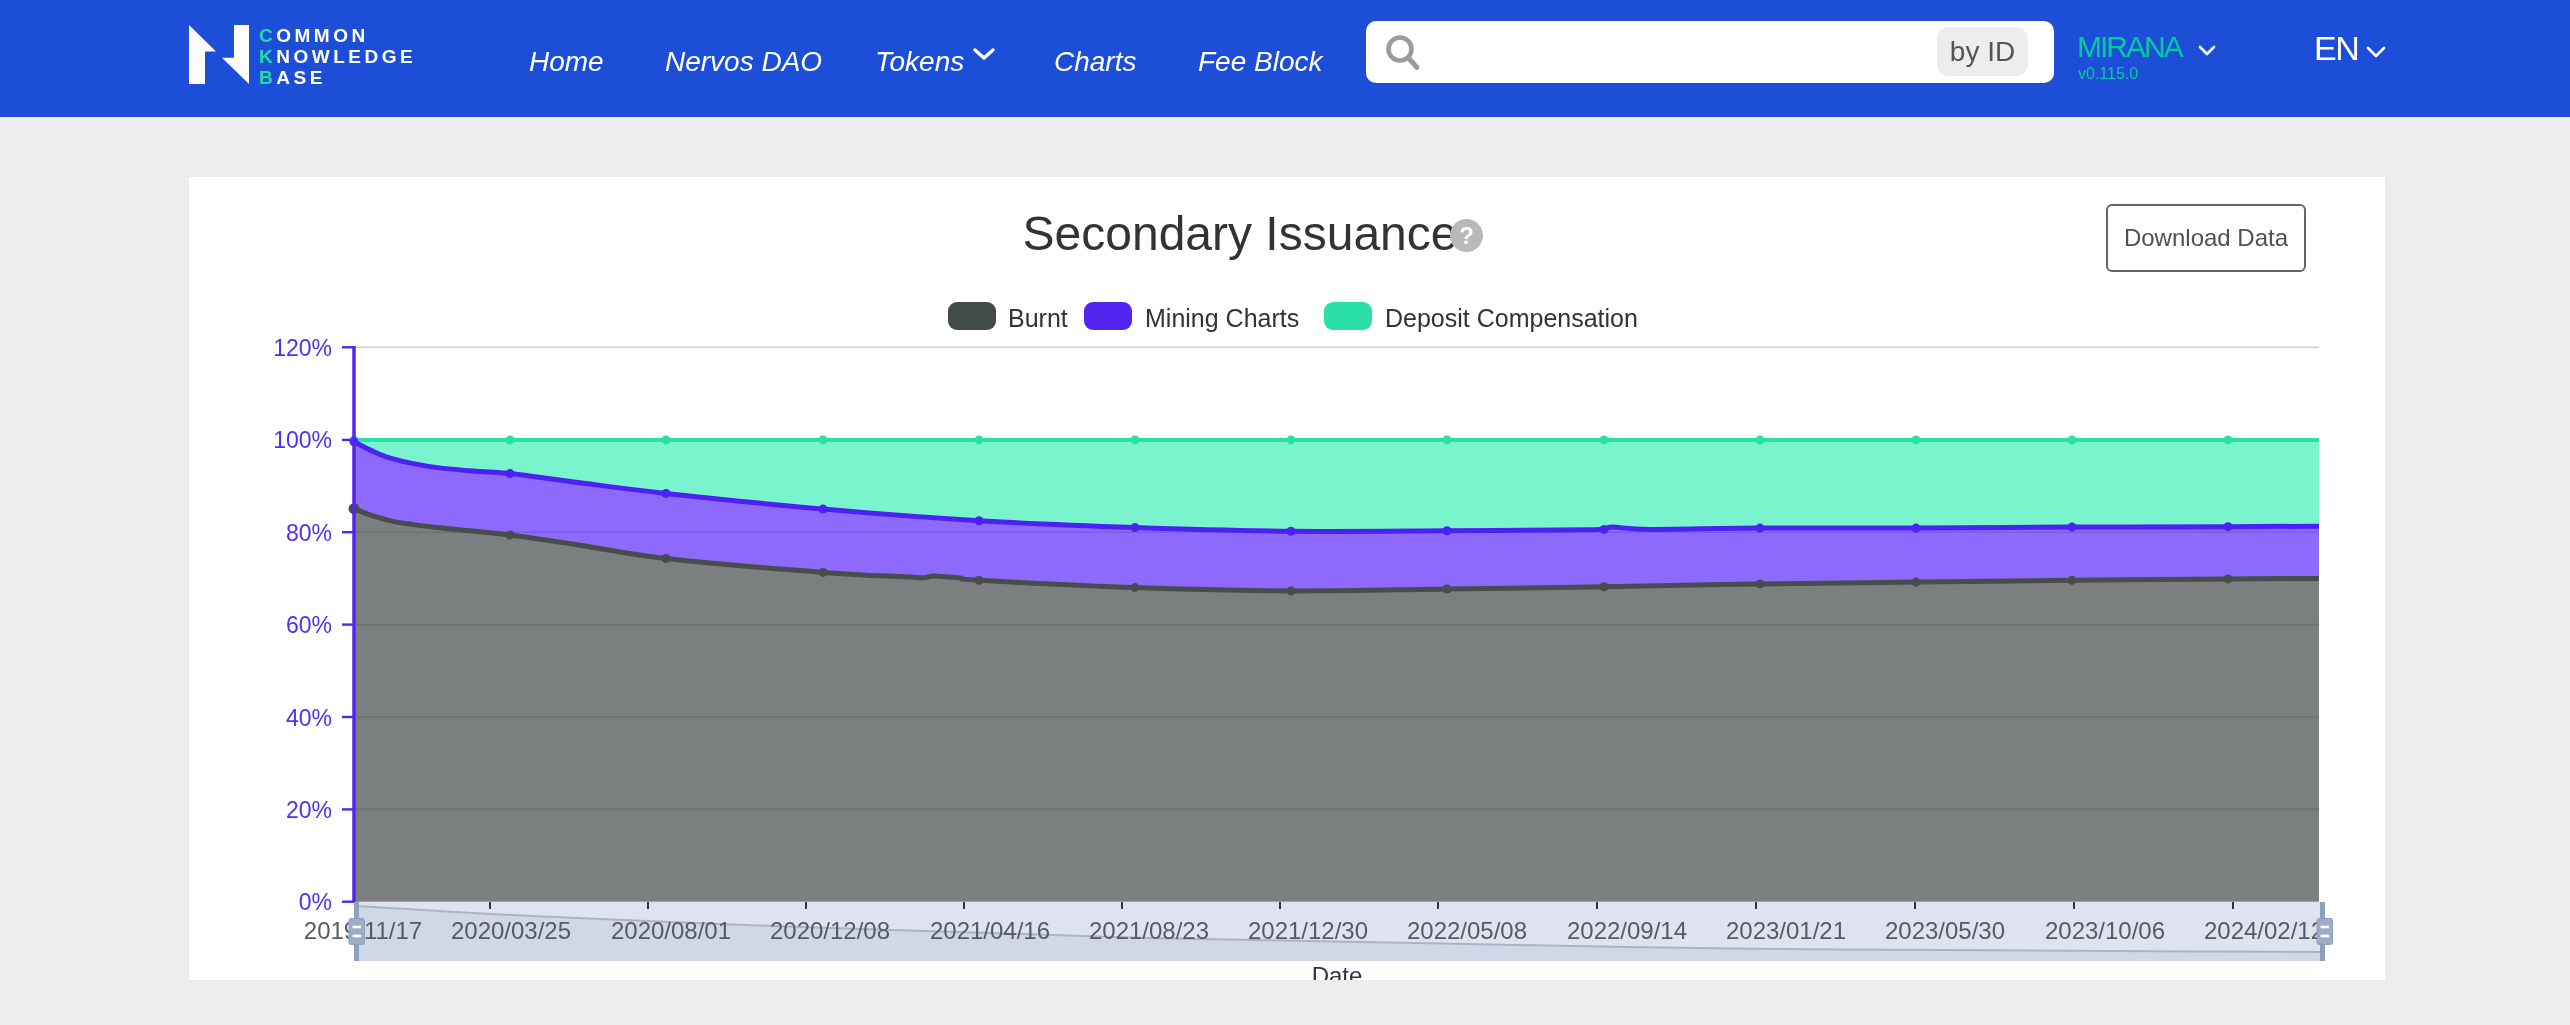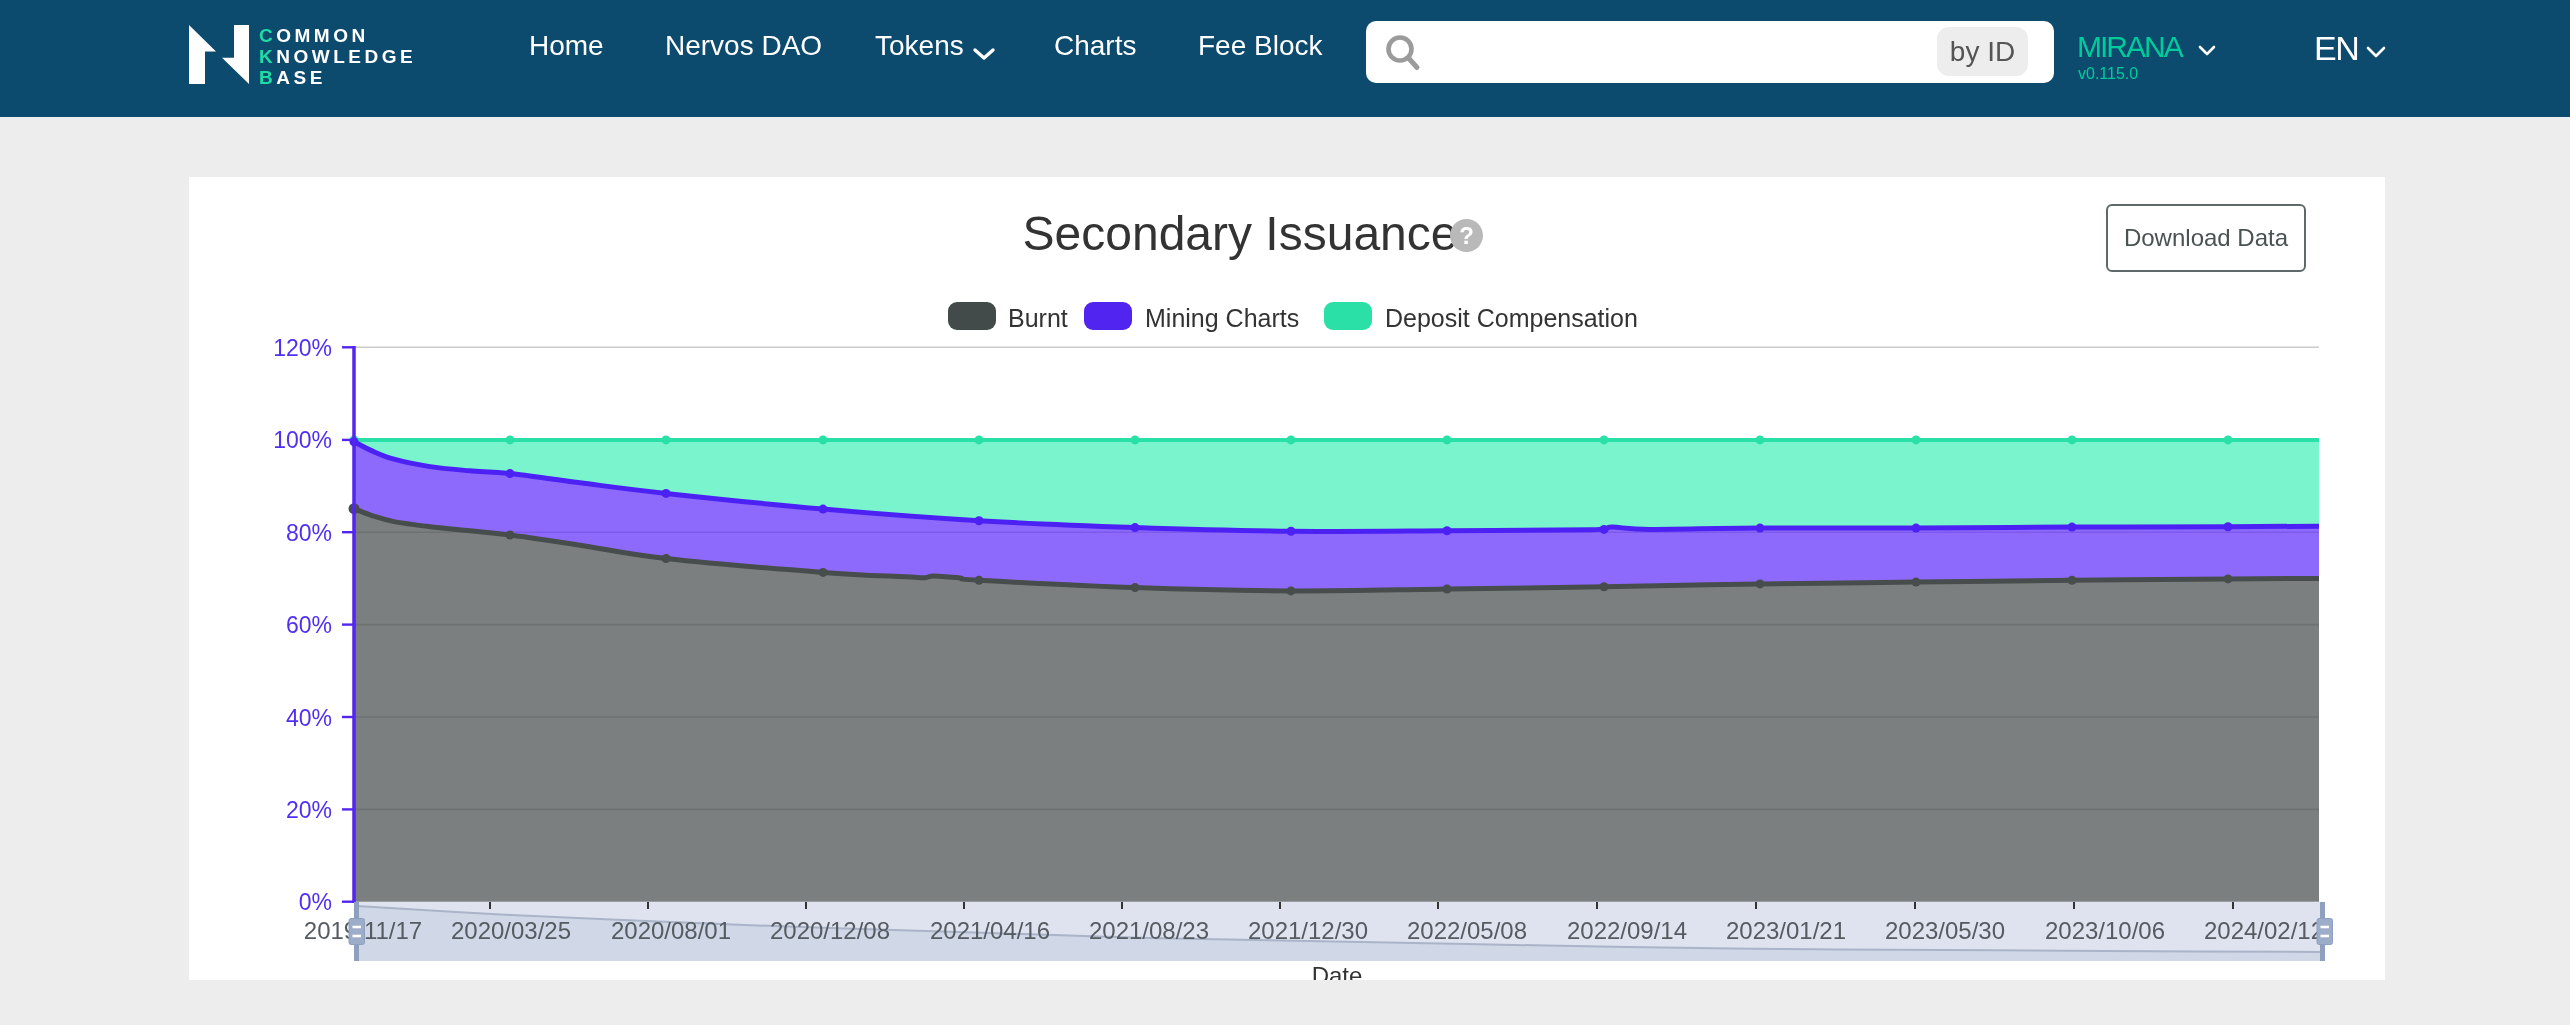--- a/index.html
+++ b/index.html
@@ -1,22 +1,22 @@
 <!DOCTYPE html>
 <html><head>
 <meta charset="utf-8">
 <style>
   * { margin:0; padding:0; box-sizing:border-box; }
   html,body { width:2570px; height:1025px; overflow:hidden; background:#ededed;
     font-family:"Liberation Sans", sans-serif; }
   .abs { position:absolute; }
 
   
-  #nav { position:absolute; left:0; top:0; width:2570px; height:117px; background:#0c4a6e; }
-  .navlink { position:absolute; top:32px; color:#ffffff; font-size:28px; line-height:28px; white-space:nowrap; }
+  #nav { position:absolute; left:0; top:0; width:2570px; height:117px; background:#1d4ed8; }
+  .navlink { position:absolute; top:48px; color:#ffffff; font-size:28px; line-height:28px; white-space:nowrap;font-style:italic; }
   .logotxt { position:absolute; left:259px; top:26px; font-size:19px; font-weight:bold;
     letter-spacing:3.5px; line-height:20.8px; color:#ffffff; white-space:nowrap; }
   .logotxt b { color:#1fdca5; font-weight:bold; }
 
   
   #search { position:absolute; left:1366px; top:21px; width:688px; height:62px;
     background:#ffffff; border-radius:10px; }
   #search .ph { position:absolute; left:72px; top:16px; font-size:29px; color:#8c8c8c; white-space:nowrap; }
   #byid { position:absolute; left:571px; top:6px; width:91px; height:49px; background:#ededed;
     border-radius:12px; color:#555; font-size:28px; text-align:center; line-height:49px; }

